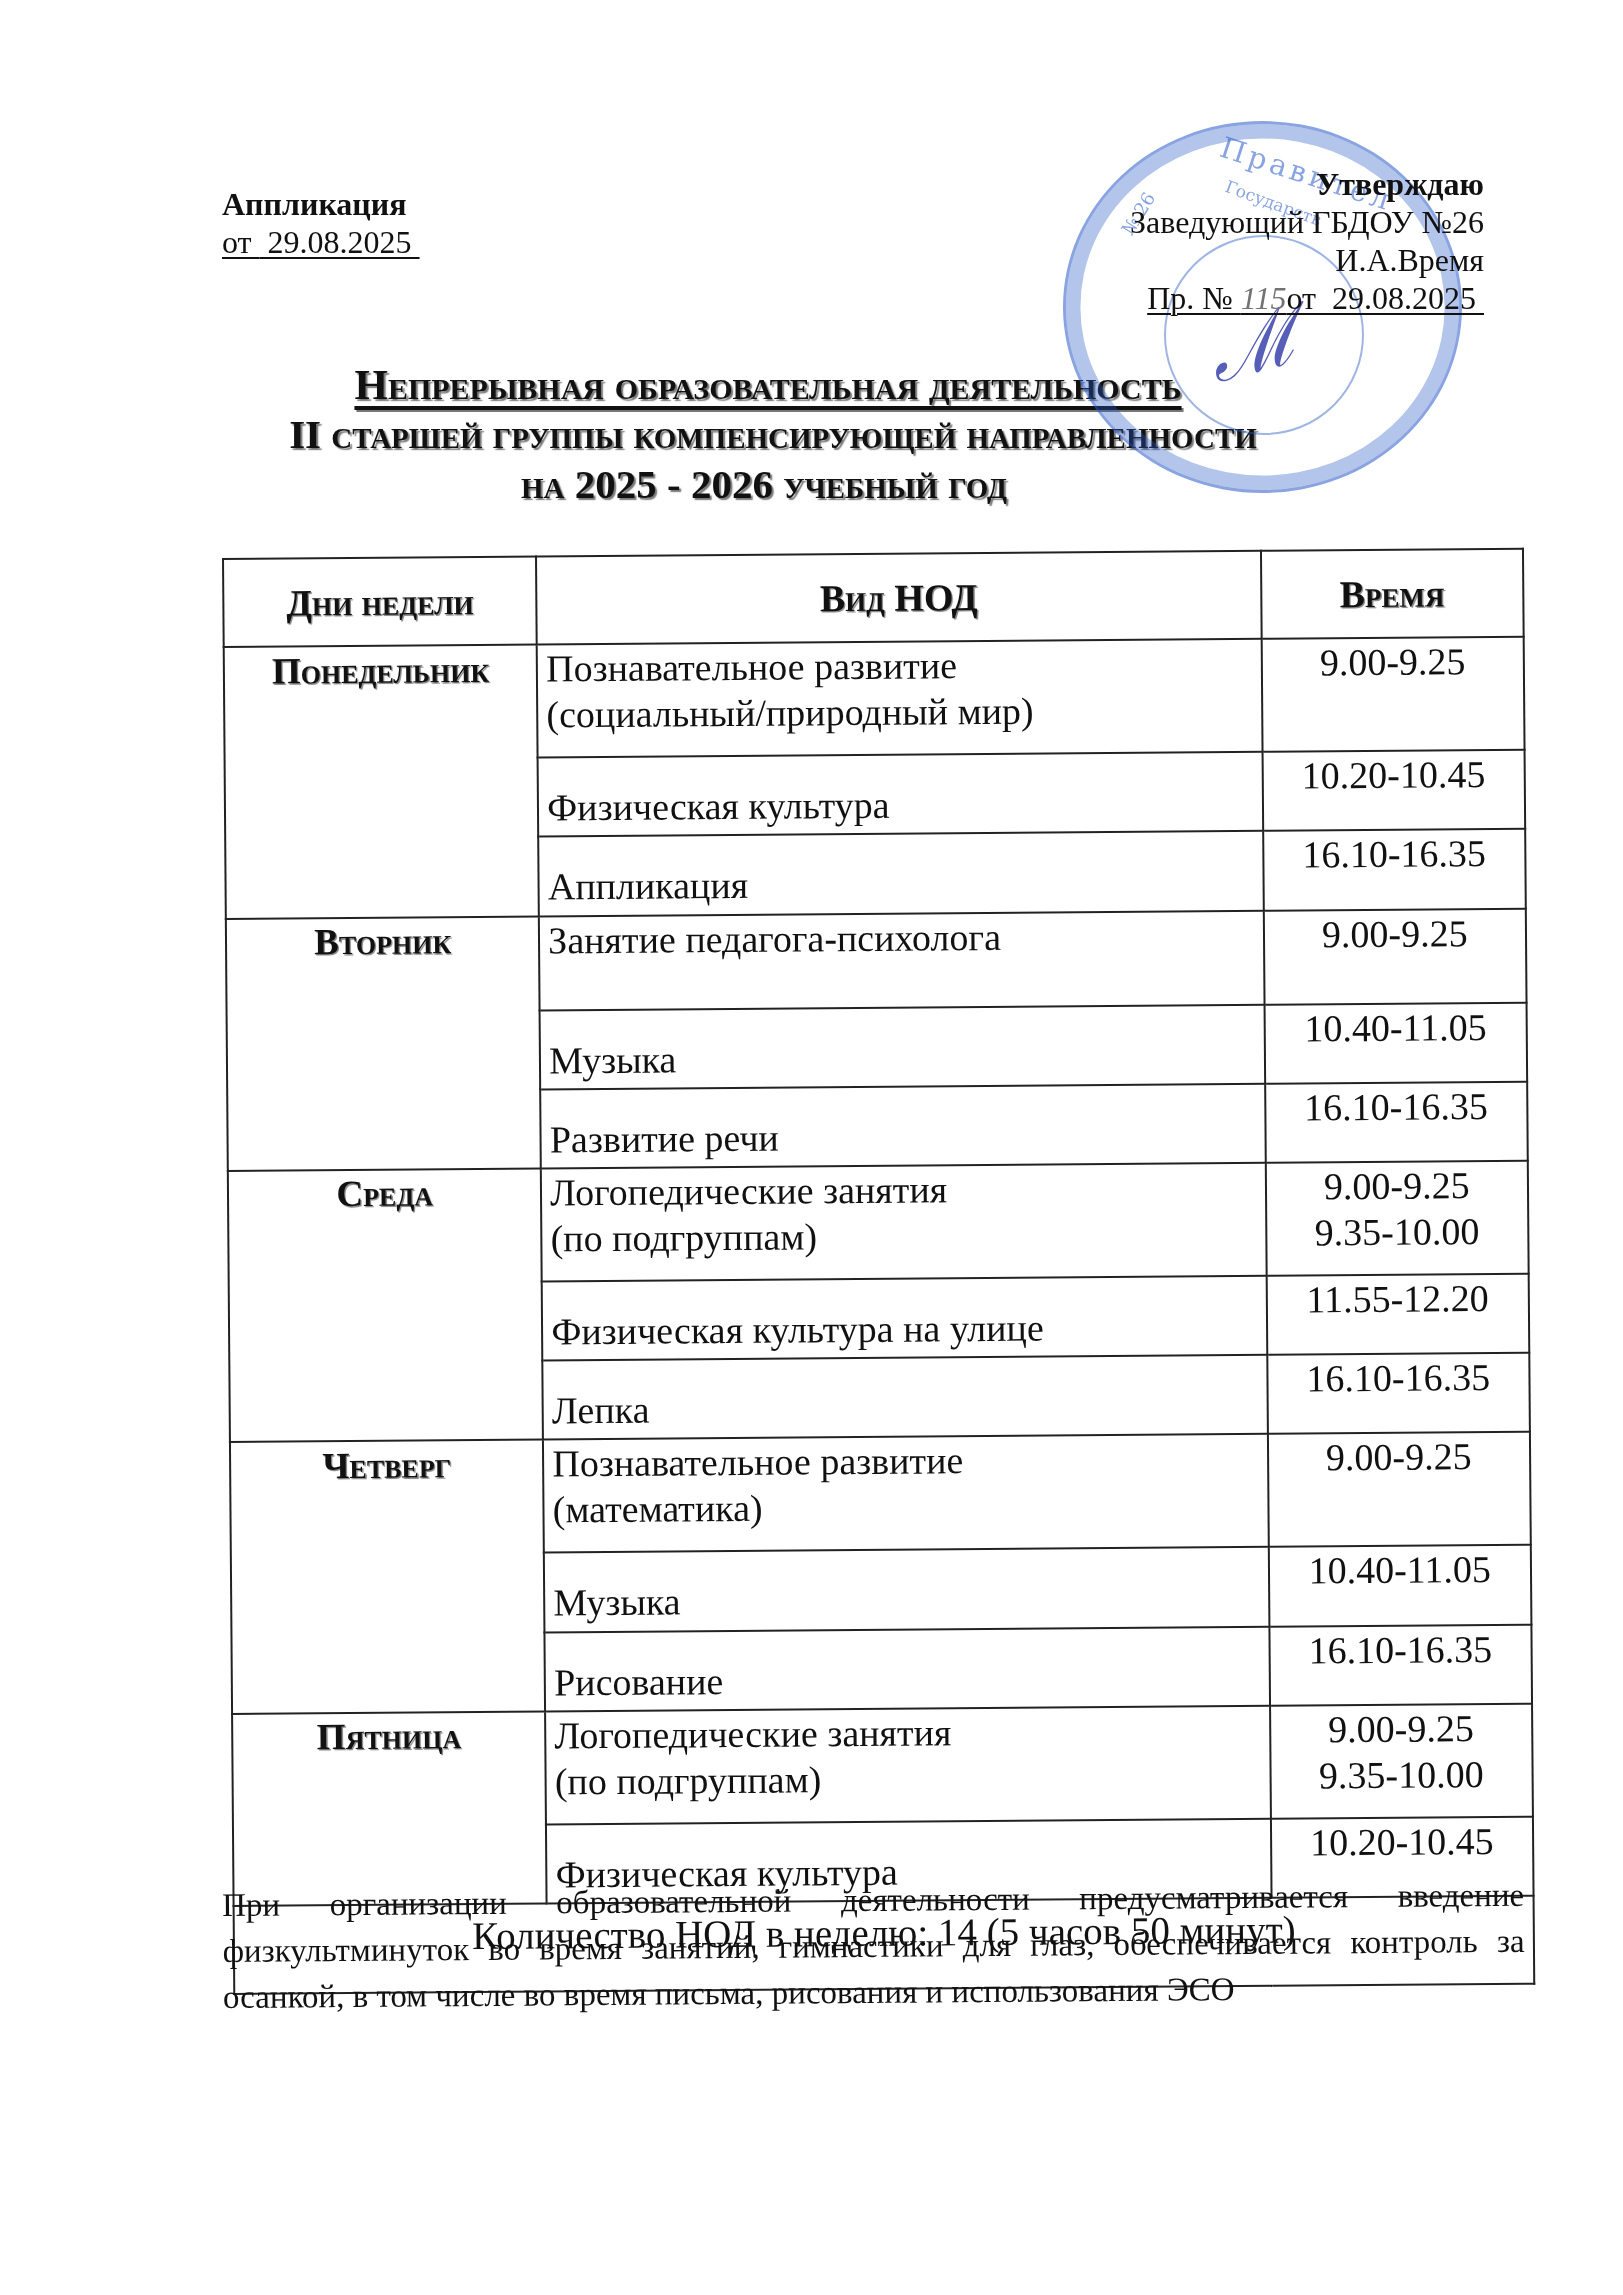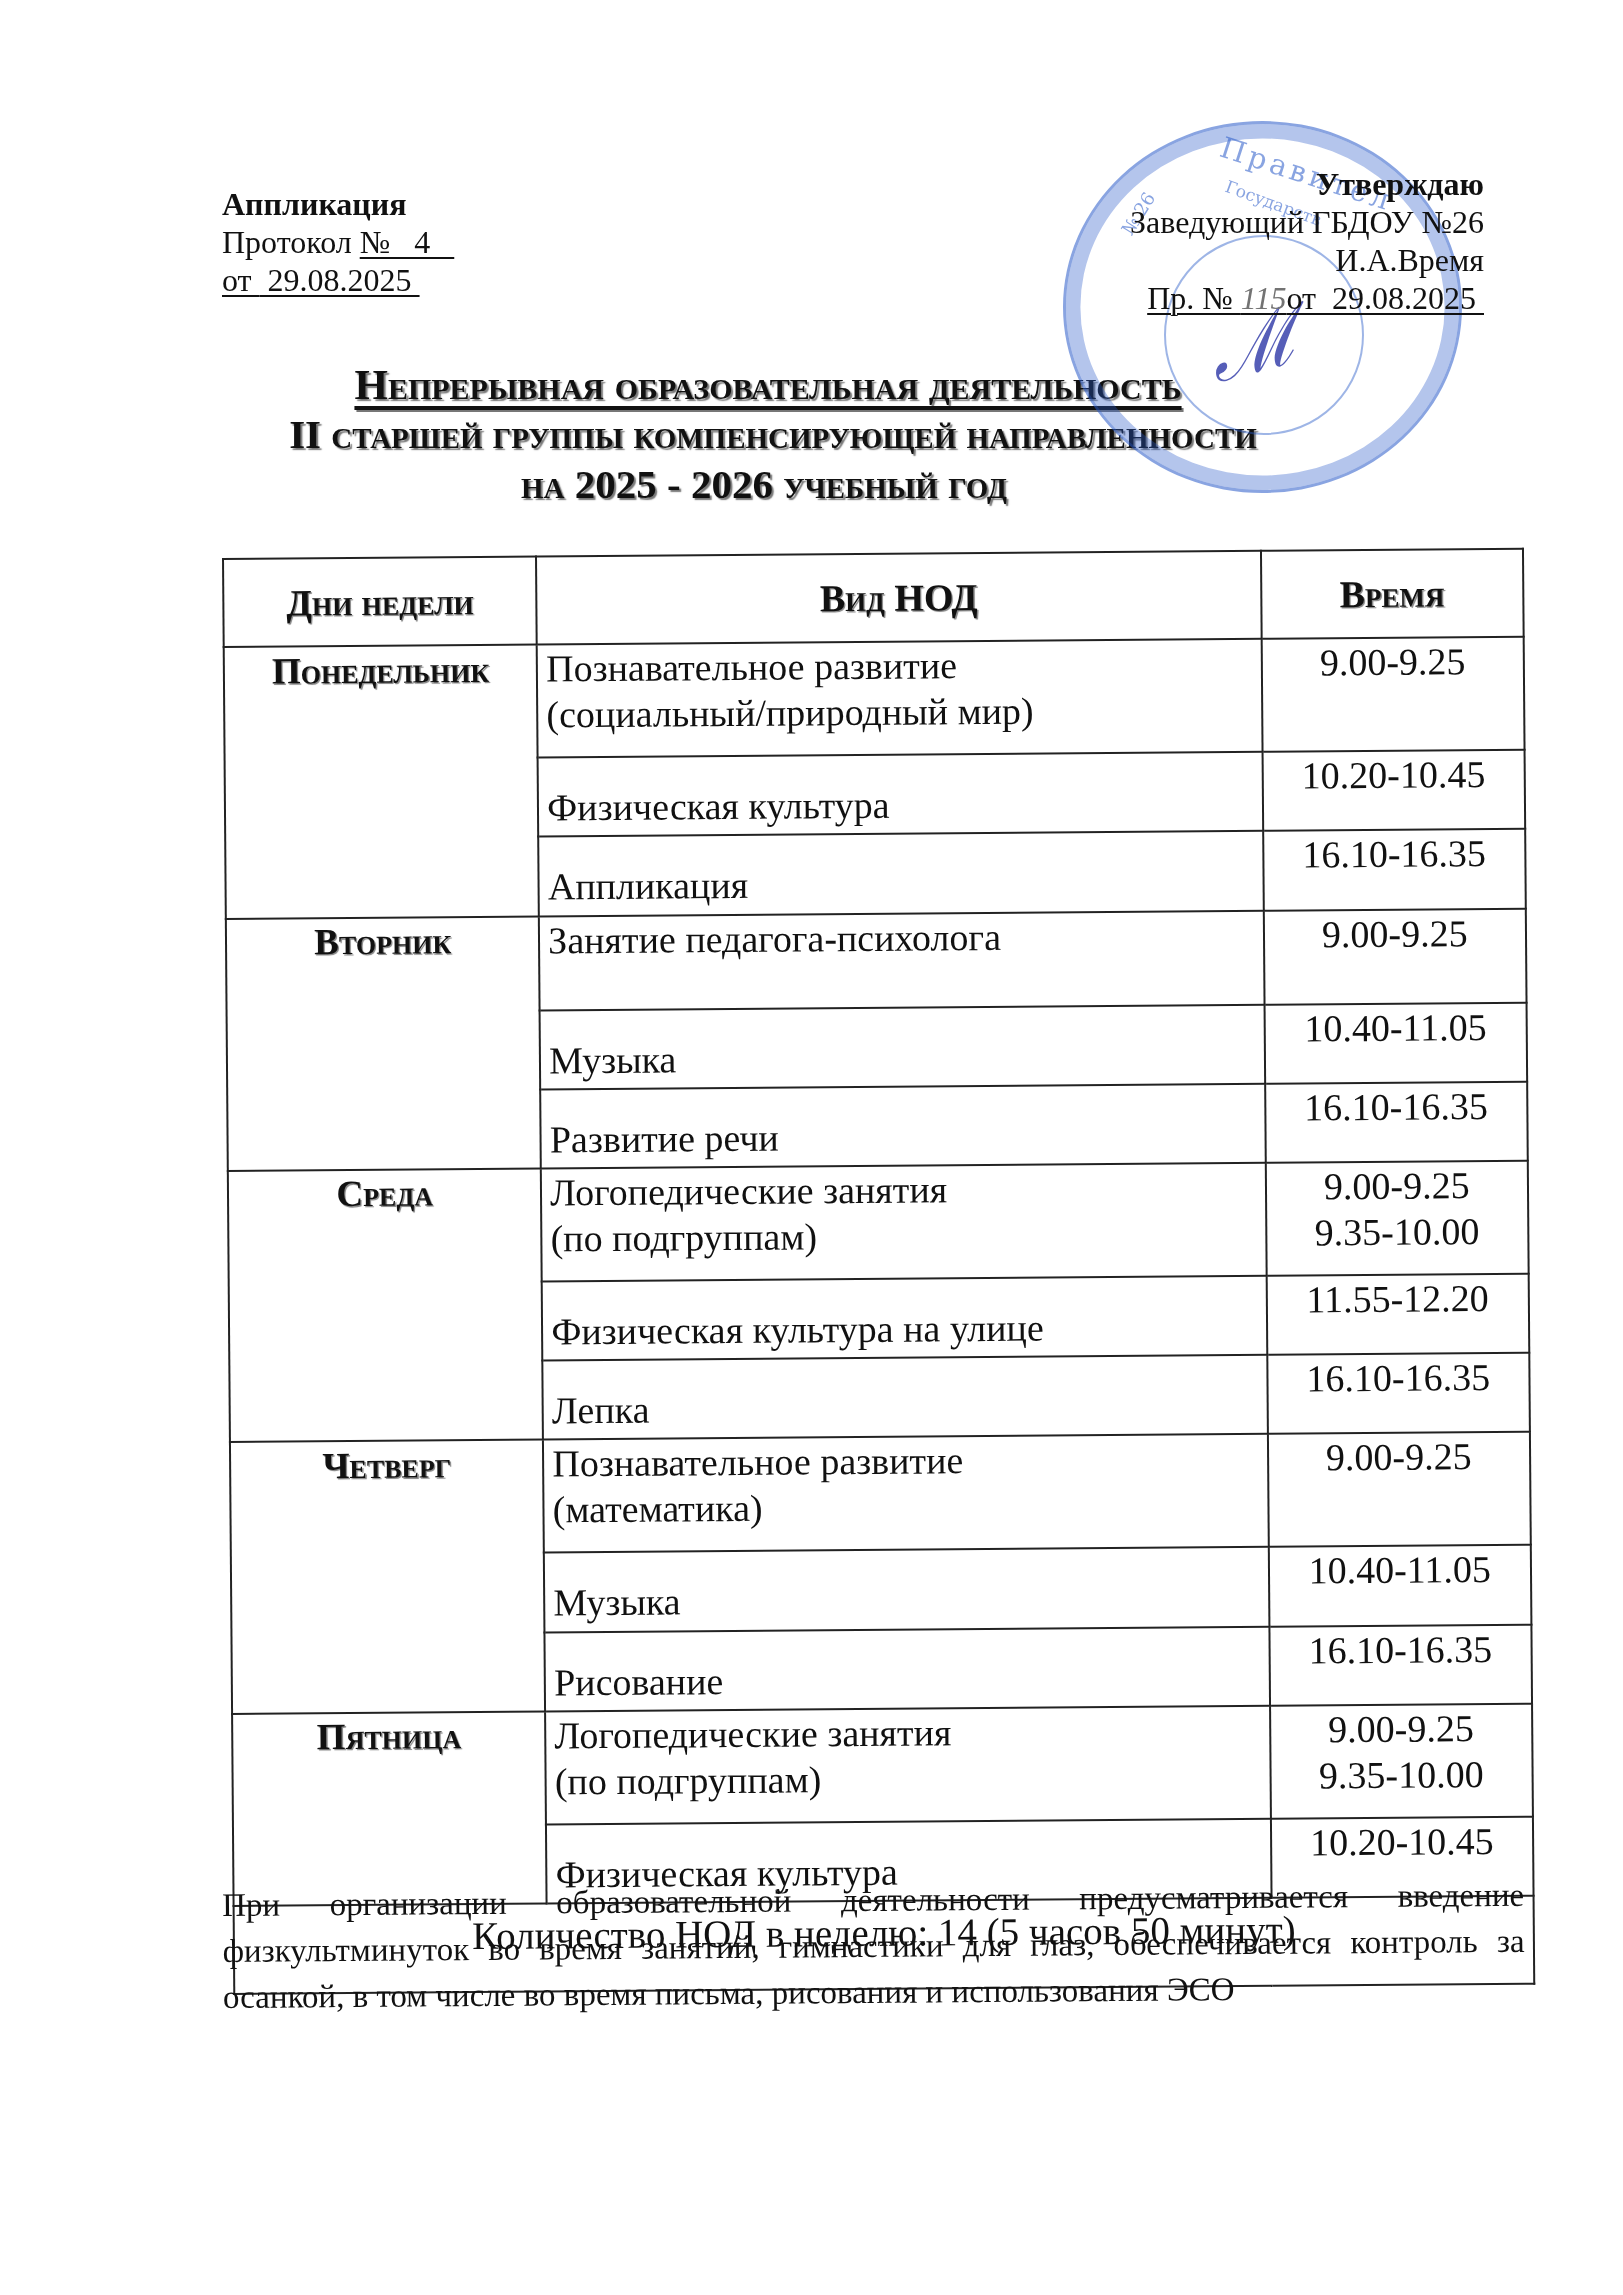--- a/index.html
+++ b/index.html
@@ -71,21 +71,20 @@
 <div id="stamp" class="abs">
   <div class="inner"></div>
   <span class="txt t1">Правител</span>
   <span class="txt t2">Государств</span>
   <span class="txt t3">№ 26</span>
   <span class="sig">ℳ</span>
 </div>
 
 <div id="hdr-left" class="abs">
   <div class="bold">Аппликация</div>
-  <div><span>Протокол </span><span class="u">№   4   </span></div>
   <div><span class="u"><span>от </span><span> 29.08.2025 </span></span></div>
 </div>
 
 <div id="hdr-right" class="abs">
   <div class="bold">Утверждаю</div>
   <div>Заведующий ГБДОУ №26</div>
   <div>И.А.Время</div>
   <div><span class="u"><span>Пр. № </span><span style="font-style:italic;color:#737373;">115</span><span>от </span><span> 29.08.2025 </span></span></div>
 </div>
 

